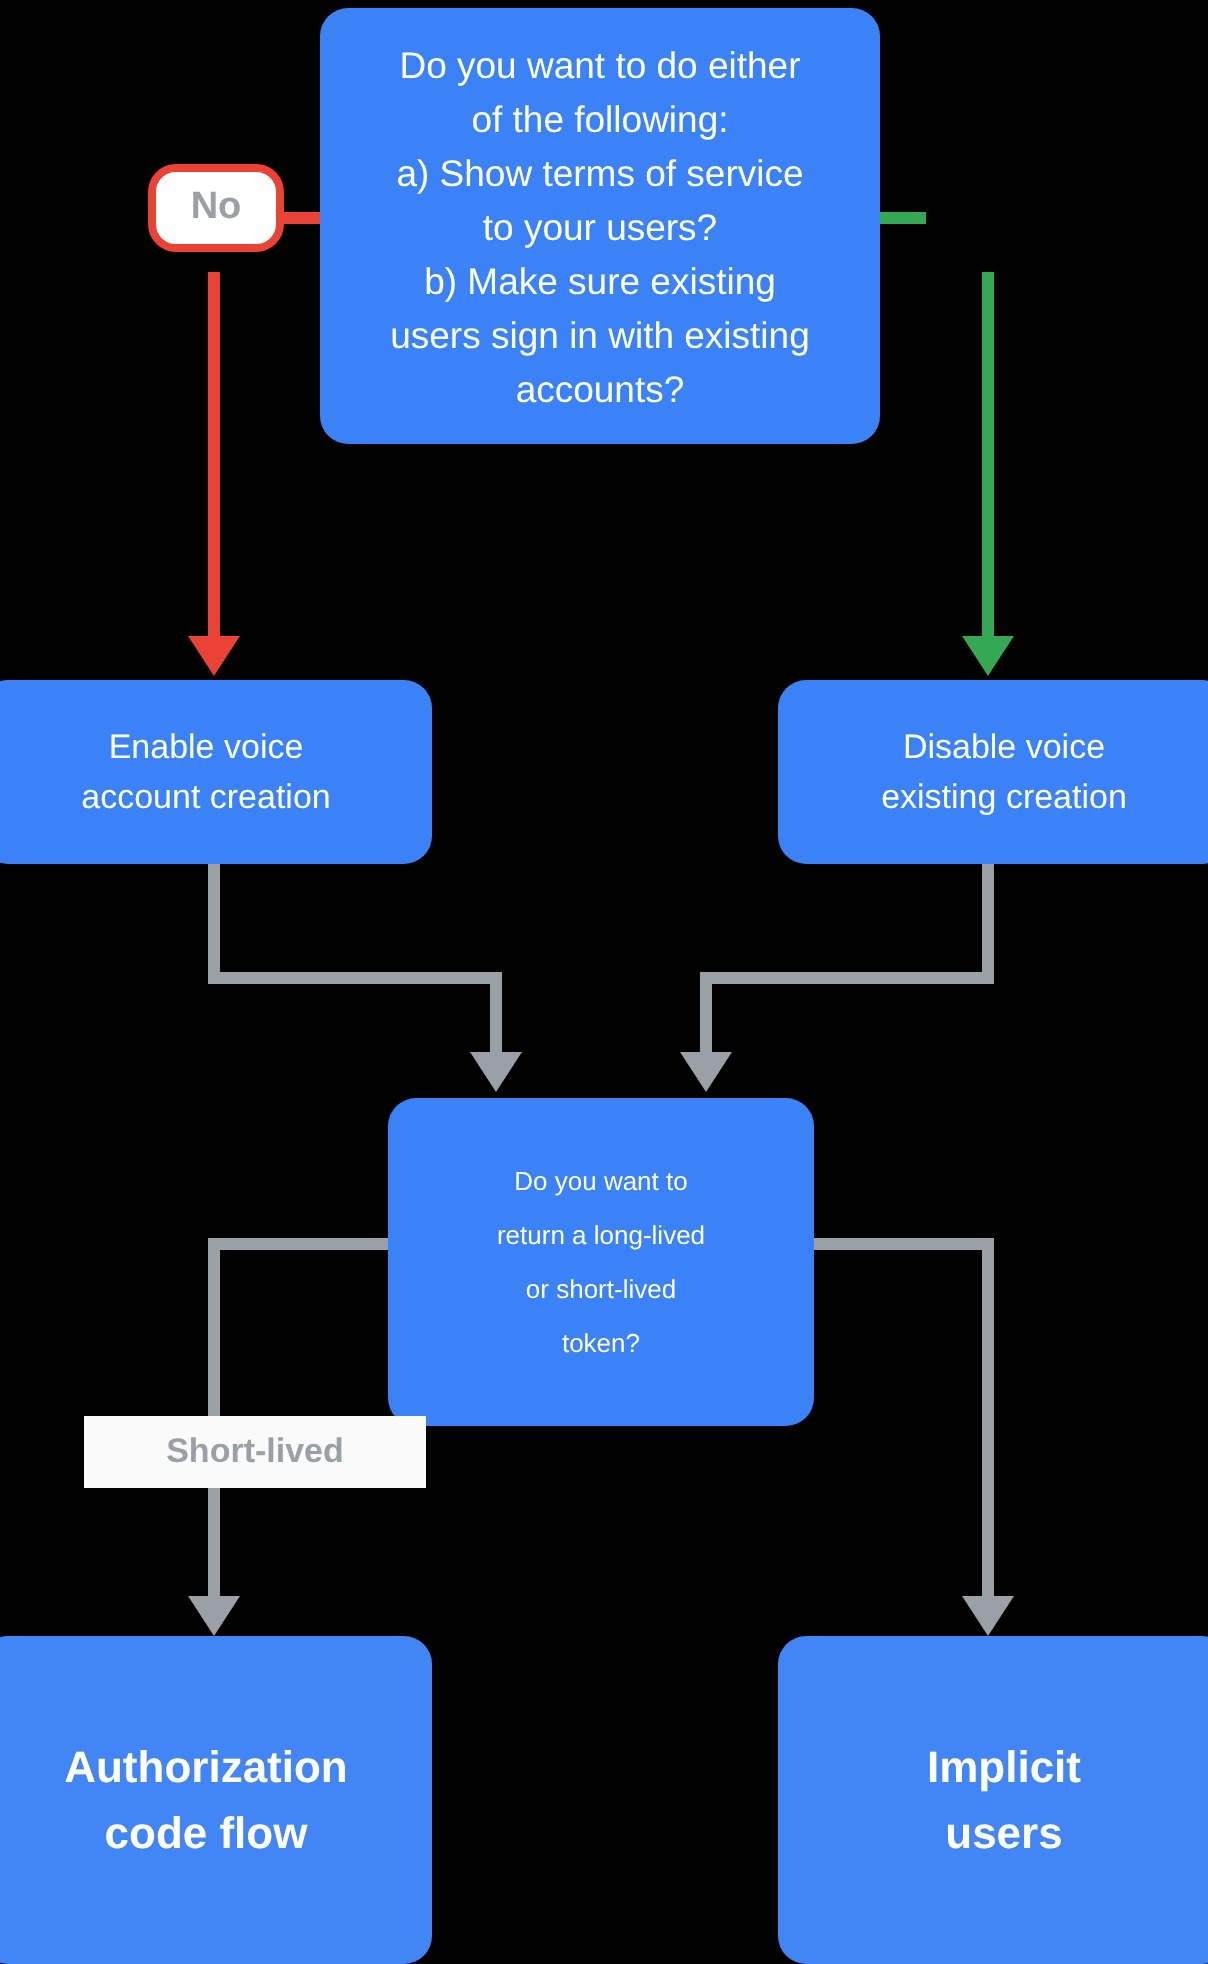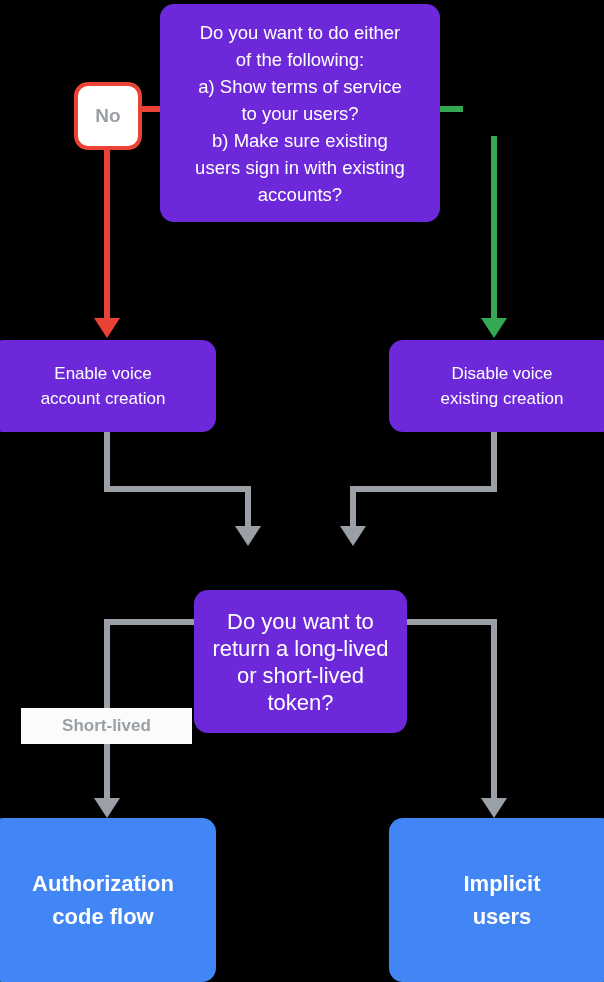--- a/index.html
+++ b/index.html
@@ -23,21 +23,21 @@
   .node {
     position: absolute;
     box-sizing: border-box;
     display: flex;
     align-items: center;
     justify-content: center;
     text-align: center;
     color: #ffffff;
   }
   .node-gray {
-    background: #6d28d9;
+    background: #3b82f6;
     border-radius: 14px;
   }
   .node-blue {
     background: #4285f4;
     border-radius: 14px;
     font-weight: bold;
   }
   .node .txt {
     display: block;
     white-space: pre-line;
@@ -50,24 +50,23 @@
     width: 280px;
     height: 218px;
     font-size: 18.5px;
     line-height: 27px;
   }
   
   #decision-token {
     left: 194px;
     top: 549px;
     width: 213px;
-    height: 143px;
-    font-size: 22px;
+    height: 164px;
+    font-size: 13px;
     line-height: 27px;
-    margin-top: 41px;
   }
   
   #box-enable {
     left: -10px;
     top: 340px;
     width: 226px;
     height: 92px;
     font-size: 17px;
     line-height: 25px;
   }
@@ -108,21 +107,21 @@
     border-radius: 14px;
     color: #9aa0a6;
     font-weight: bold;
     font-size: 19px;
     z-index: 6;
   }
   #badge-no {
     left: 74px;
     top: 82px;
     width: 68px;
-    height: 68px;
+    height: 44px;
     border: 4px solid #ea4335;
   }
   #badge-yes {
     left: 461px;
     top: 82px;
     width: 66px;
     height: 56px;
     border: 4px solid #34a853;
   }
 
@@ -131,20 +130,21 @@
     position: absolute;
     box-sizing: border-box;
     display: flex;
     align-items: center;
     justify-content: center;
     background: #fbfbfb;
     color: #9aa0a6;
     font-weight: bold;
     font-size: 17px;
     z-index: 6;
+    margin-left: 21px;
   }
   #label-short {
     left: 21px;
     top: 708px;
     width: 171px;
     height: 36px;
   }
   #label-long {
     left: 408px;
     top: 708px;

